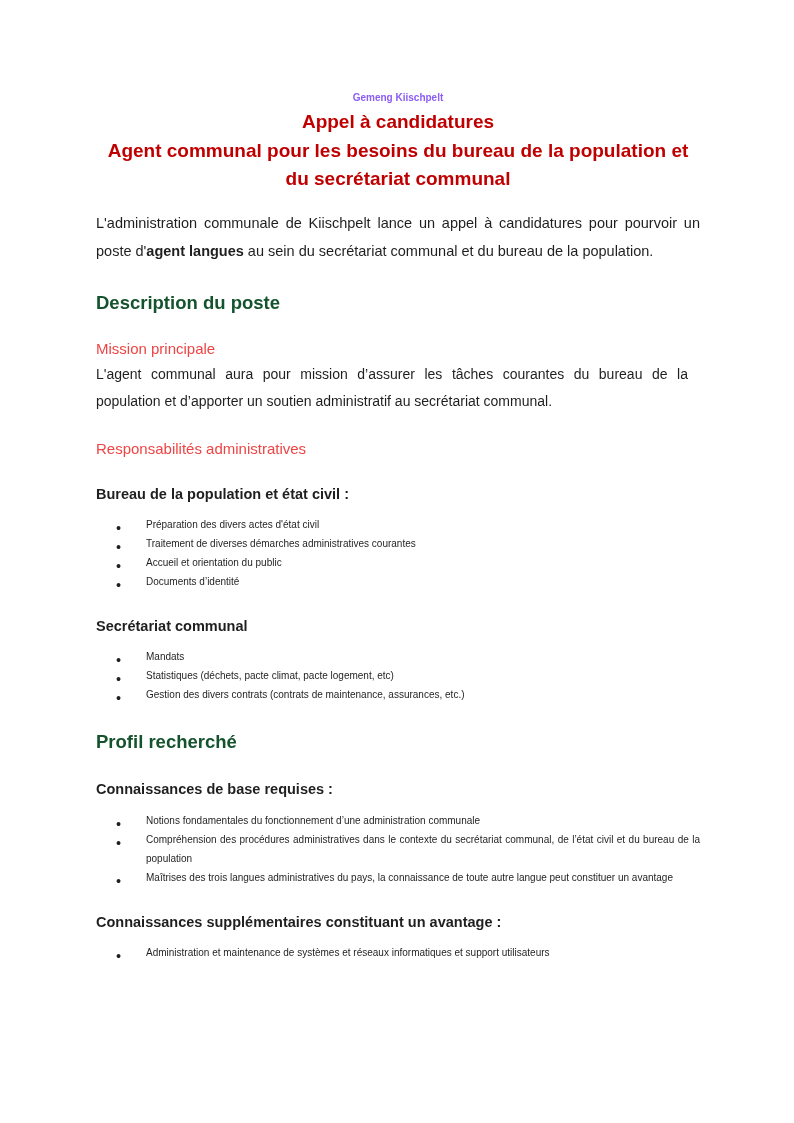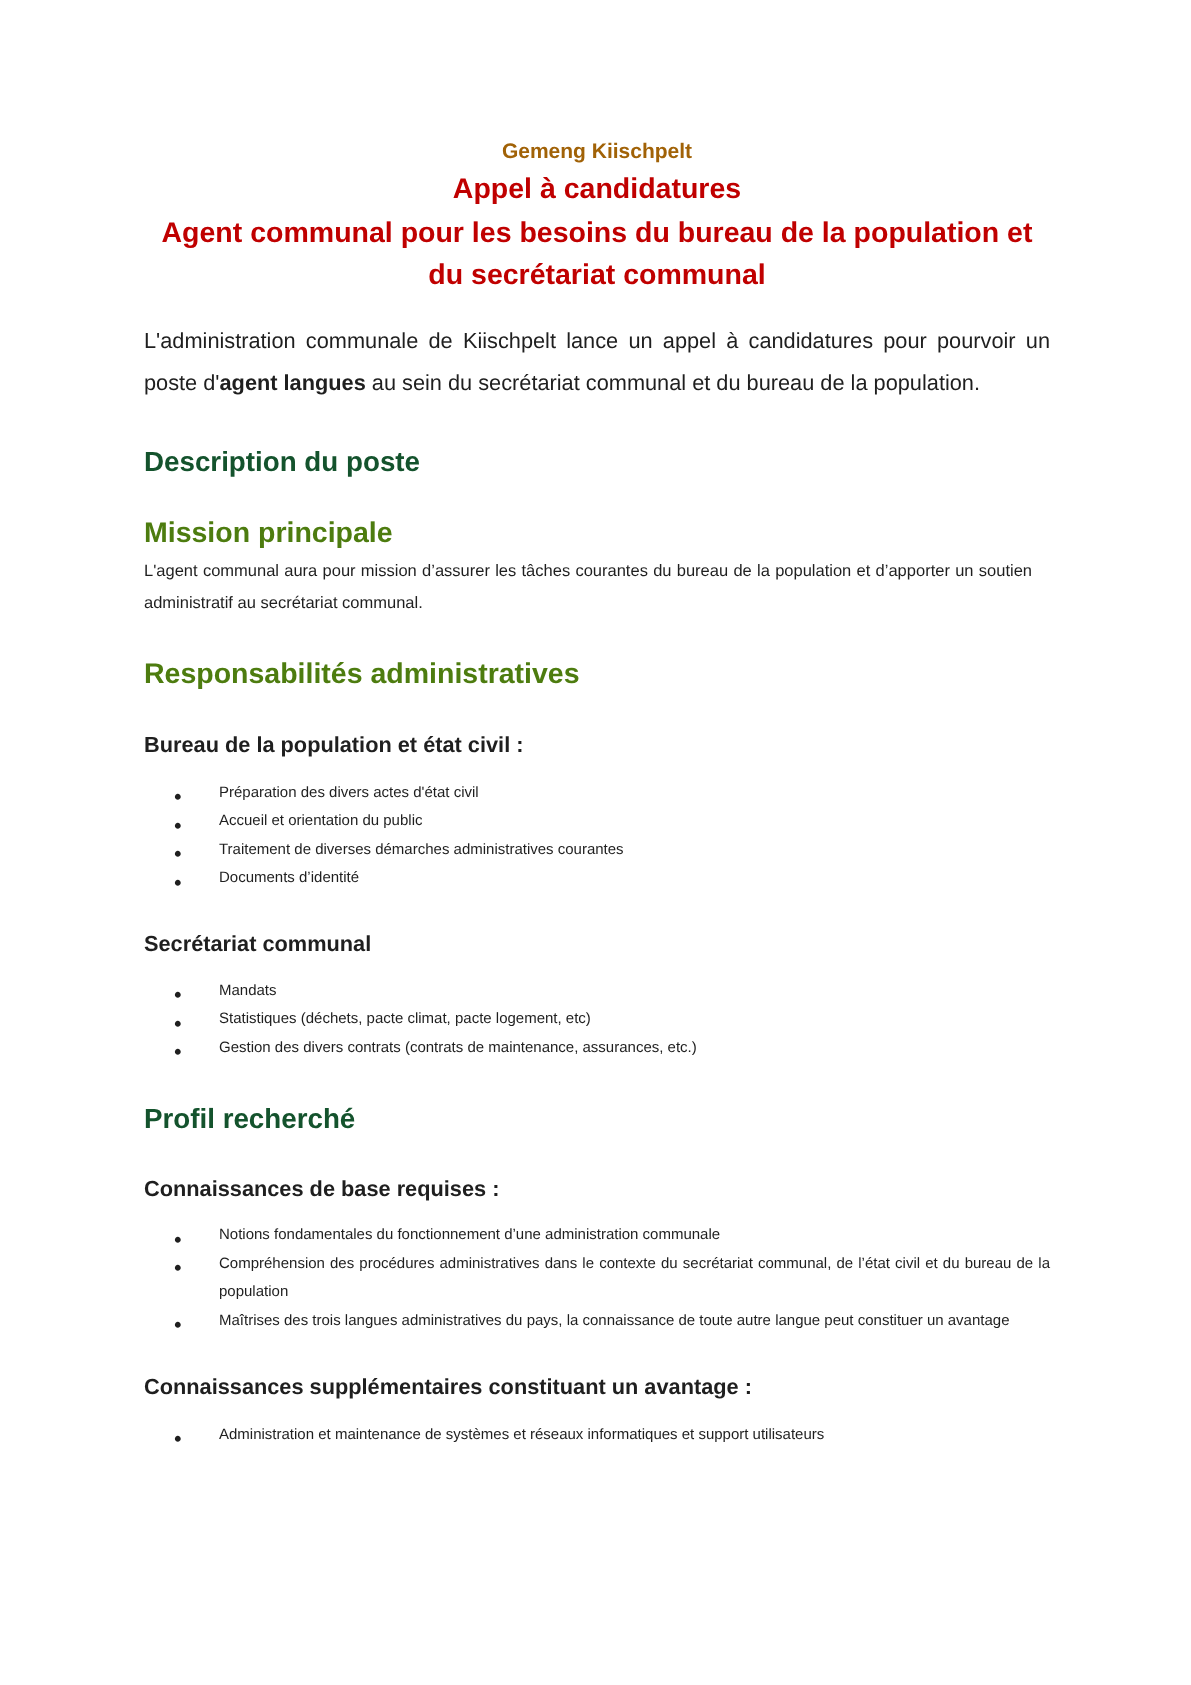--- a/index.html
+++ b/index.html
@@ -14,23 +14,23 @@
     margin: 0 auto;
     background: #ffffff;
     box-sizing: border-box;
     padding: 92px 94px 0 96px;
     font-family: "Liberation Sans", "DejaVu Sans", sans-serif;
     color: #1f1f1f;
     overflow: hidden;
   }
   .org-name {
     text-align: center;
-    font-size: 14px;
+    font-size: 10px;
     font-weight: bold;
-    color: #a16207;
+    color: #8b5cf6;
     margin: 0 0 5px 0;
   }
   .doc-title, .doc-subtitle {
     text-align: center;
     font-size: 19px;
     font-weight: bold;
     color: #c00000;
     line-height: 1.5;
     margin: 0;
   }
@@ -42,30 +42,30 @@
   }
   .intro b { font-weight: bold; }
   h2.section-heading {
     font-size: 18.5px;
     font-weight: bold;
     color: #14532d;
     margin: 26px 0 0 0;
     line-height: 1.3;
   }
   h3.sub-heading {
-    font-size: 19px;
-    font-weight: bold;
-    color: #4d7c0f;
+    font-size: 15px;
+    font-weight: normal;
+    color: #ef4444;
     margin: 24px 0 0 0;
     line-height: 1.3;
   }
   h3.sub-heading.tight { margin-bottom: 0; }
   p.body-text {
     margin: 2px 12px 0 0;
-    font-size: 11px;
+    font-size: 14px;
     line-height: 1.95;
     text-align: justify;
   }
   p.bold-label {
     margin: 25px 0 0 0;
     font-size: 14.5px;
     font-weight: bold;
     color: #1f1f1f;
     line-height: 1.4;
   }
@@ -109,23 +109,23 @@
   <p class="body-text">L'agent communal aura pour mission d’assurer les tâches courantes du bureau de la population et d’apporter un soutien administratif au secrétariat communal.</p>
 
   <h3 class="sub-heading">Responsabilités administratives</h3>
 
   <p class="bold-label">Bureau de la population et état civil :</p>
 
   <ul class="bullet-list">
 
       <li>Préparation des divers actes d'état civil</li>
 
+      <li>Traitement de diverses démarches administratives courantes</li>
+
       <li>Accueil et orientation du public</li>
-
-      <li>Traitement de diverses démarches administratives courantes</li>
 
 
       <li>Documents d’identité</li>
     </ul>
 
   <p class="bold-label">Secrétariat communal</p>
 
   <ul class="bullet-list">
 
       <li>Mandats</li>

